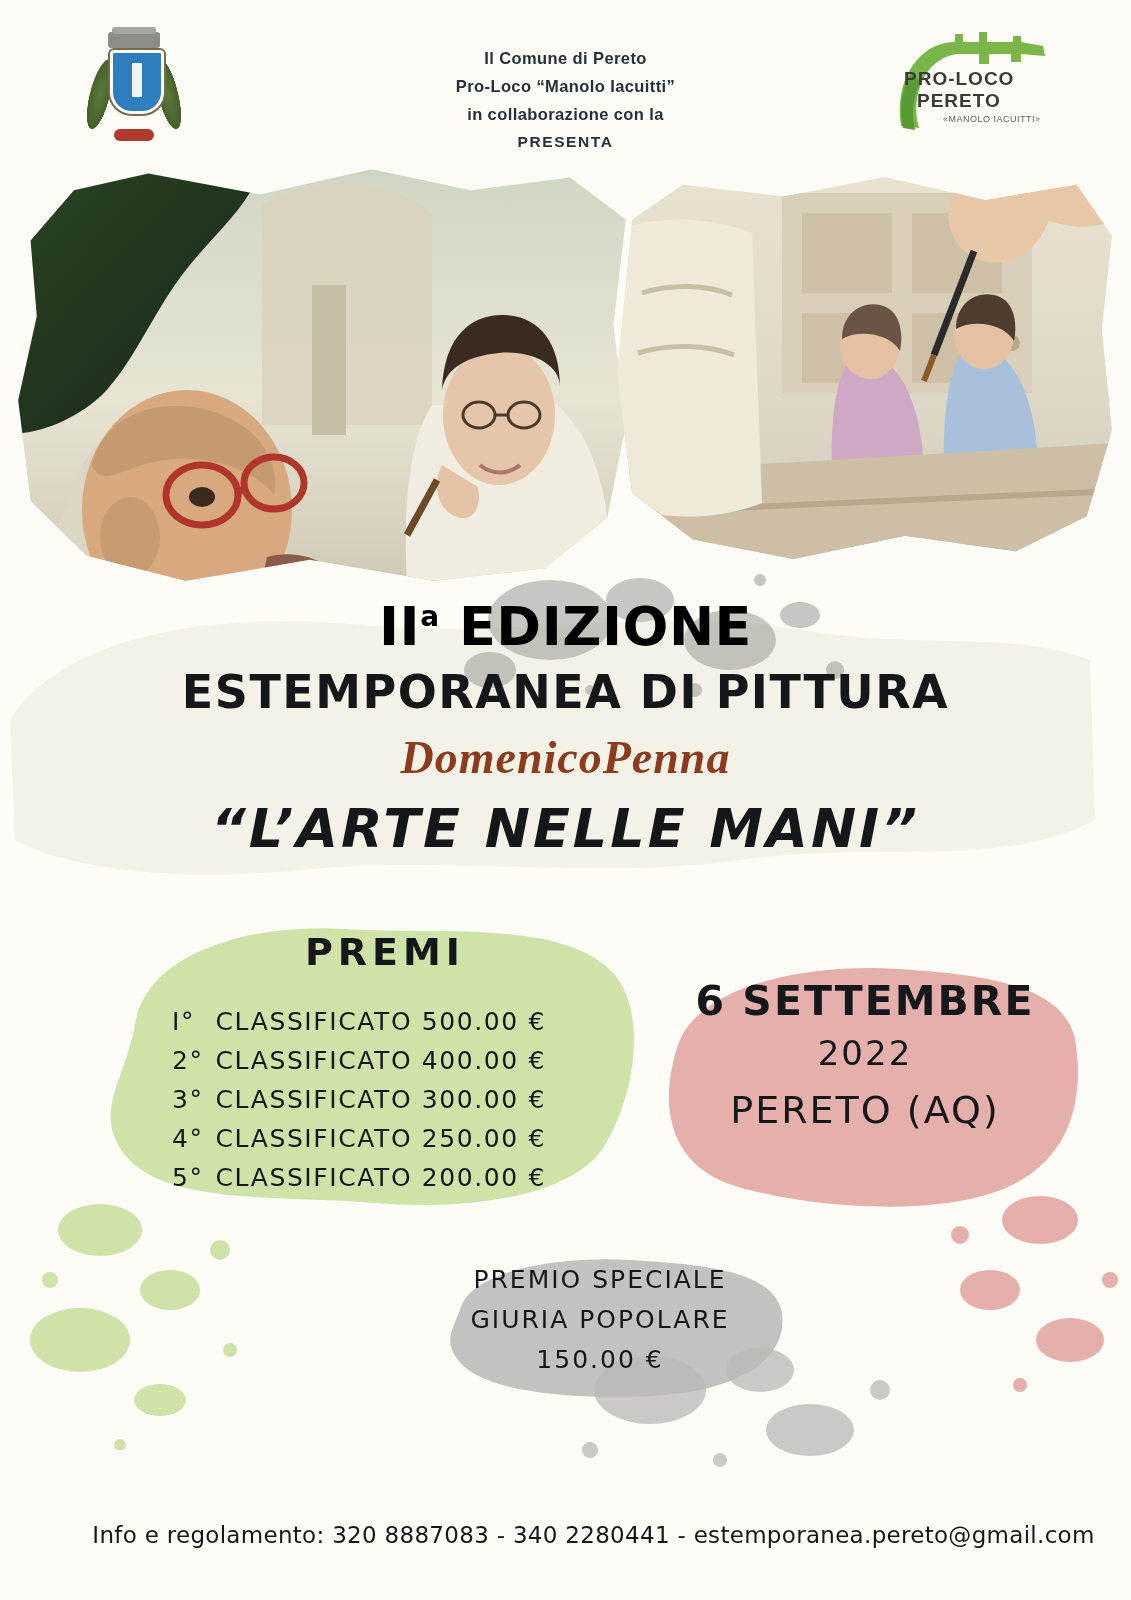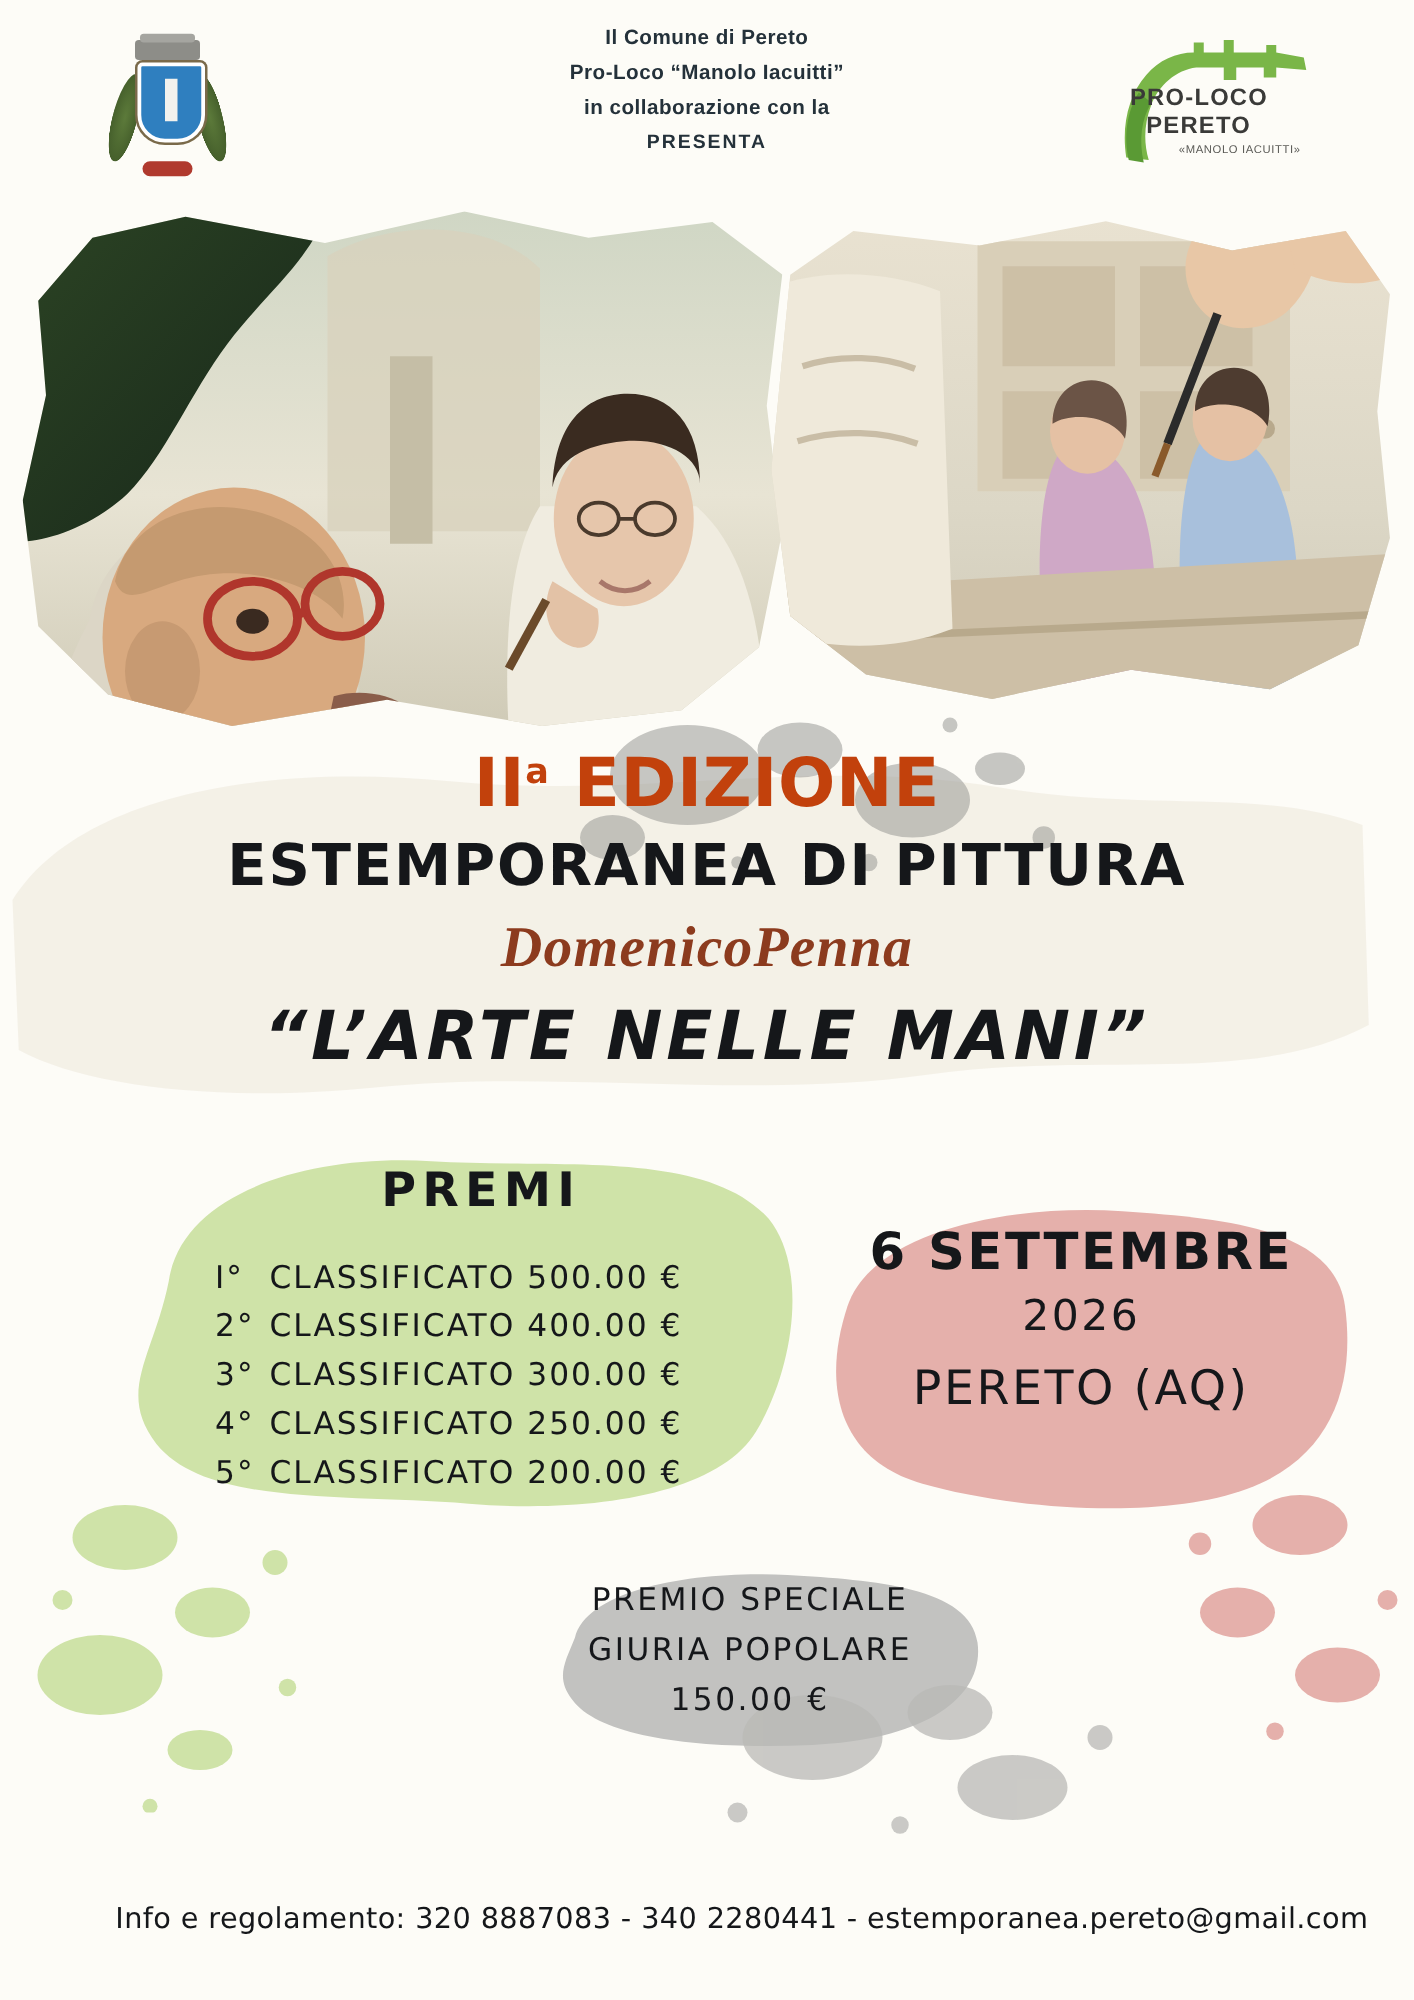--- a/index.html
+++ b/index.html
@@ -86,21 +86,21 @@
     bottom: 2px;
     width: 40px;
     height: 12px;
     background: #b03a2e;
     border-radius: 6px;
   }
 
   .header-text {
     position: absolute;
     left: 0; right: 0;
-    top: 16px;
+    top: 44px;
     text-align: center;
     color: #24313a;
     font-size: 16.5px;
     font-weight: bold;
     letter-spacing: 0.4px;
     line-height: 28px;
   }
   .header-text div:last-child {
     letter-spacing: 1.6px;
     font-size: 15.5px;
@@ -179,21 +179,21 @@
     left: 0;
     top: 585px;
     width: 1131px;
     text-align: center;
   }
   .t-edition {
     font-family: "DejaVu Sans", sans-serif;
     font-size: 54px;
     font-weight: bold;
     letter-spacing: 0.5px;
-    color: #c2410c;
+    color: #000000;
     line-height: 64px;
   }
   .t-edition sup {
     font-size: 28px;
     vertical-align: super;
   }
   .t-sub {
     font-family: "DejaVu Sans", sans-serif;
     font-size: 46px;
     font-weight: bold;
@@ -534,21 +534,21 @@
       <div class="premi-row">
         <span class="pos">5°</span>
         <span>CLASSIFICATO</span>
         <span>200.00 €</span>
       </div>
     </div>
   </div>
 
   <div class="date-block">
     <div class="d-line1">6 SETTEMBRE</div>
-    <div class="d-line2">2026</div>
+    <div class="d-line2">2022</div>
     <div class="d-line3">PERETO (AQ)</div>
   </div>
 
   <div class="special-block">
     <div class="sp-line">PREMIO SPECIALE</div>
     <div class="sp-line">GIURIA POPOLARE</div>
     <div class="sp-line">150.00 €</div>
   </div>
 
   <div class="footer">Info e regolamento: 320 8887083 - 340 2280441 - estemporanea.pereto@gmail.com</div>

